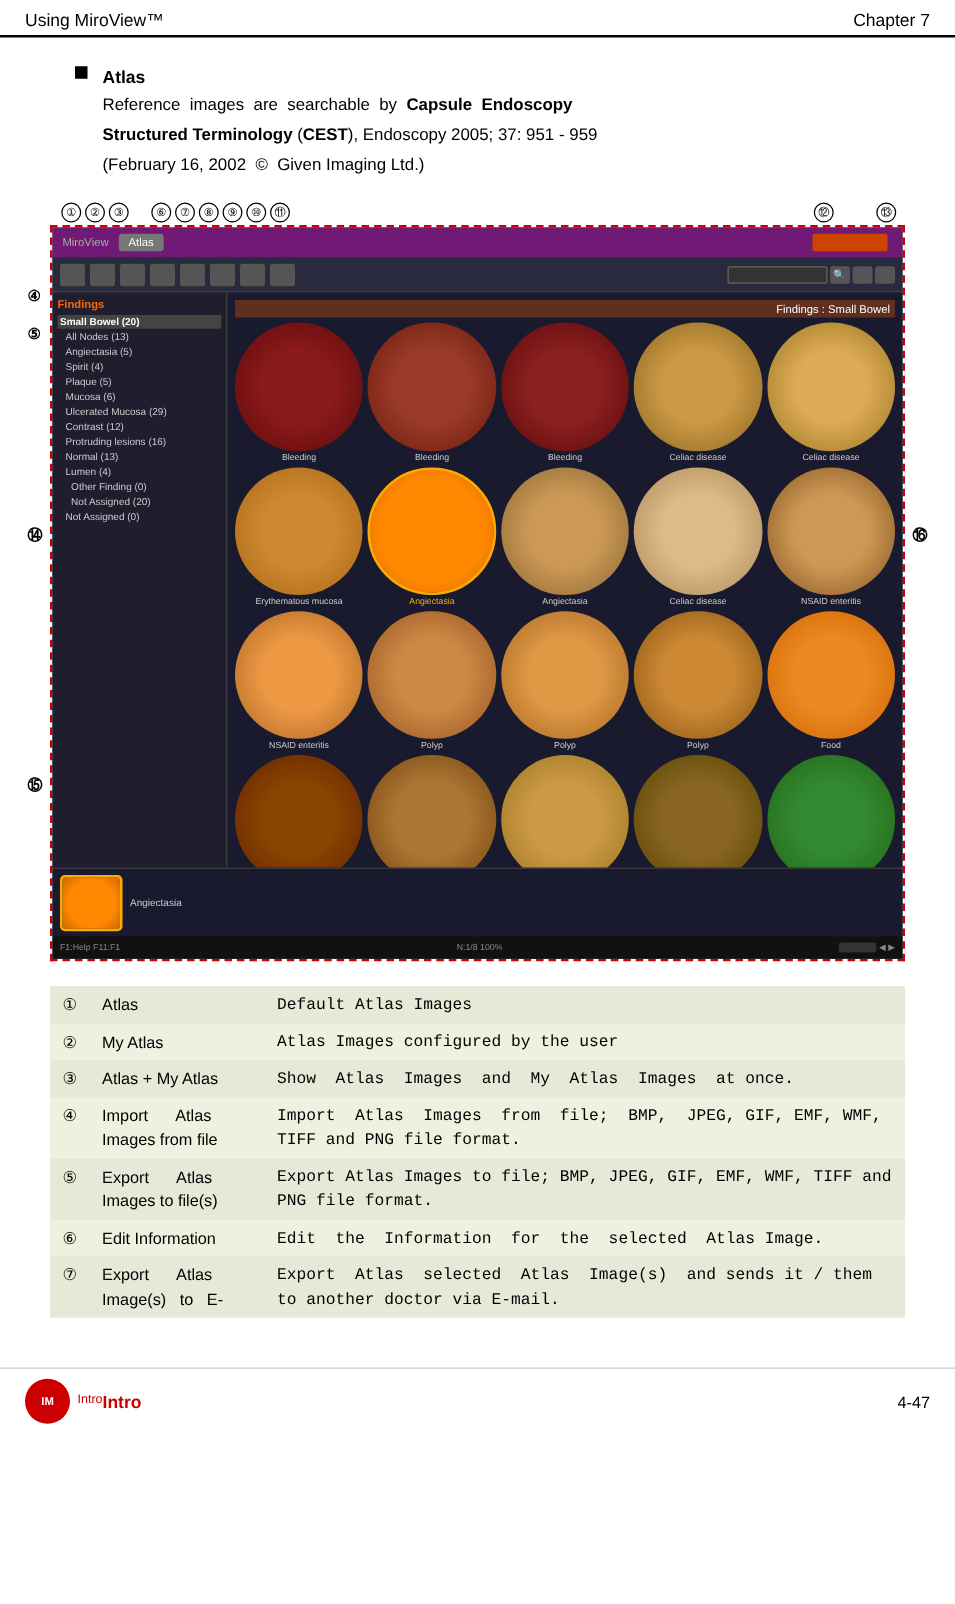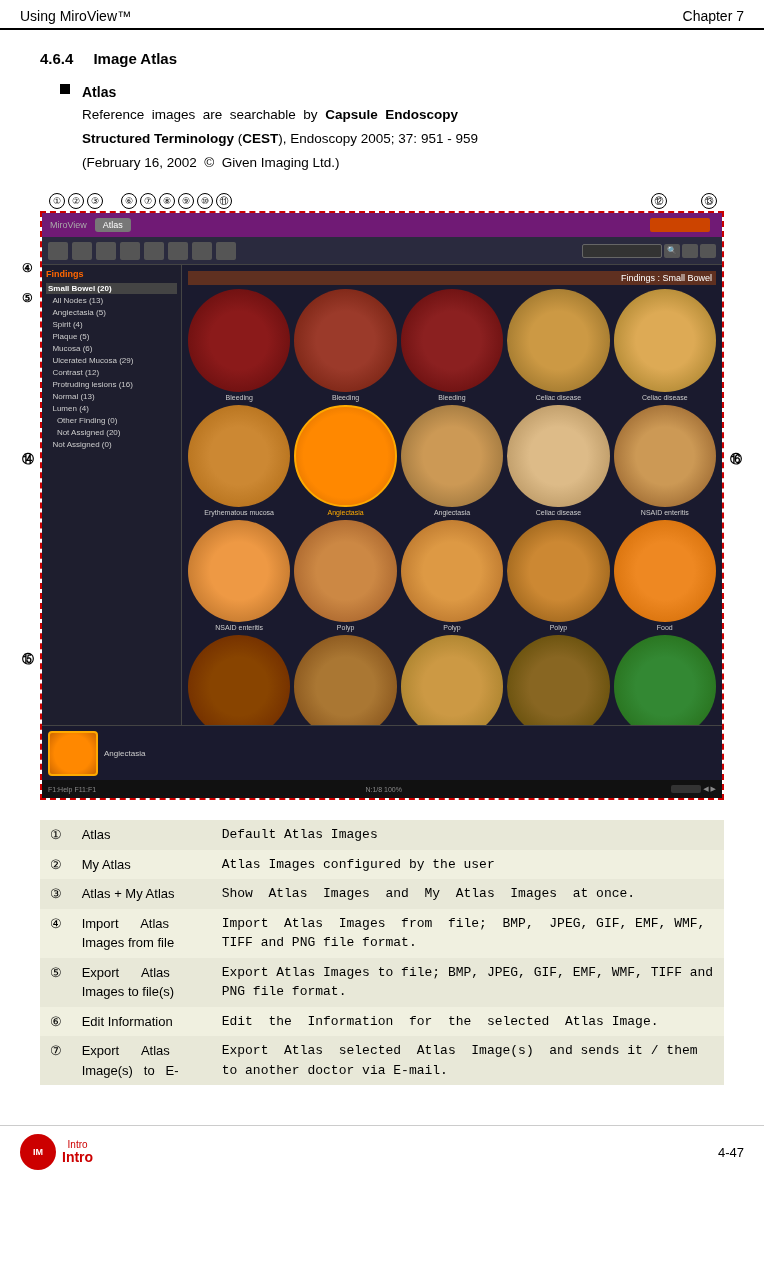--- a/index.html
+++ b/index.html
@@ -293,24 +293,20 @@
 </head>
 <body>
 
 <div class="page-header">
   <span>Using MiroView™</span>
   <span>Chapter 7</span>
 </div>
 
 <div class="main-content">
 
-  <div style="display:flex; align-items:baseline; margin-bottom:14px;">
-    <span class="section-number" style="font-weight:bold; font-size:15px;">4.6.4</span>
-    <span style="font-weight:bold; font-size:15px;">Image Atlas</span>
-  </div>
 
   <div class="bullet-item">
     <div class="bullet-square"></div>
     <div class="bullet-text">
       <span style="font-weight:bold;">Atlas</span>
       <br>
       <span style="font-size:13.5px; line-height:1.7;">
         Reference&nbsp; images&nbsp; are&nbsp; searchable&nbsp; by&nbsp; <strong>Capsule&nbsp; Endoscopy<br>Structured Terminology</strong> (<strong>CEST</strong>), Endoscopy 2005; 37: 951 - 959<br>(February 16, 2002 &nbsp;©&nbsp; Given Imaging Ltd.)
       </span>
     </div>
@@ -544,19 +540,19 @@
         <td class="desc-cell">Export&nbsp; Atlas&nbsp; selected&nbsp; Atlas&nbsp; Image(s)&nbsp; and sends it / them to another doctor via E-mail.</td>
       </tr>
     </tbody>
   </table>
 
 </div>
 
 <div style="display:flex; align-items:center; justify-content:space-between; padding:8px 20px; border-top:1px solid #ccc; margin-top:20px;">
   <div class="footer-logo">
     <div style="width:36px; height:36px; background:#cc0000; border-radius:50%; display:flex; align-items:center; justify-content:center; color:white; font-size:9px; font-weight:bold; flex-shrink:0;">IM</div>
-    <div style="display:flex; flex-direction:column; line-height:1.1;">
+    <div style="display:flex; flex-direction:row; line-height:1.1;">
       <span style="color:#cc0000; font-size:10px;">Intro</span>
       <span style="color:#cc0000; font-size:14px; font-weight:bold;">Intro</span>
     </div>
   </div>
   <span style="font-size:13px;">4-47</span>
 </div>
 
 </body></html>

